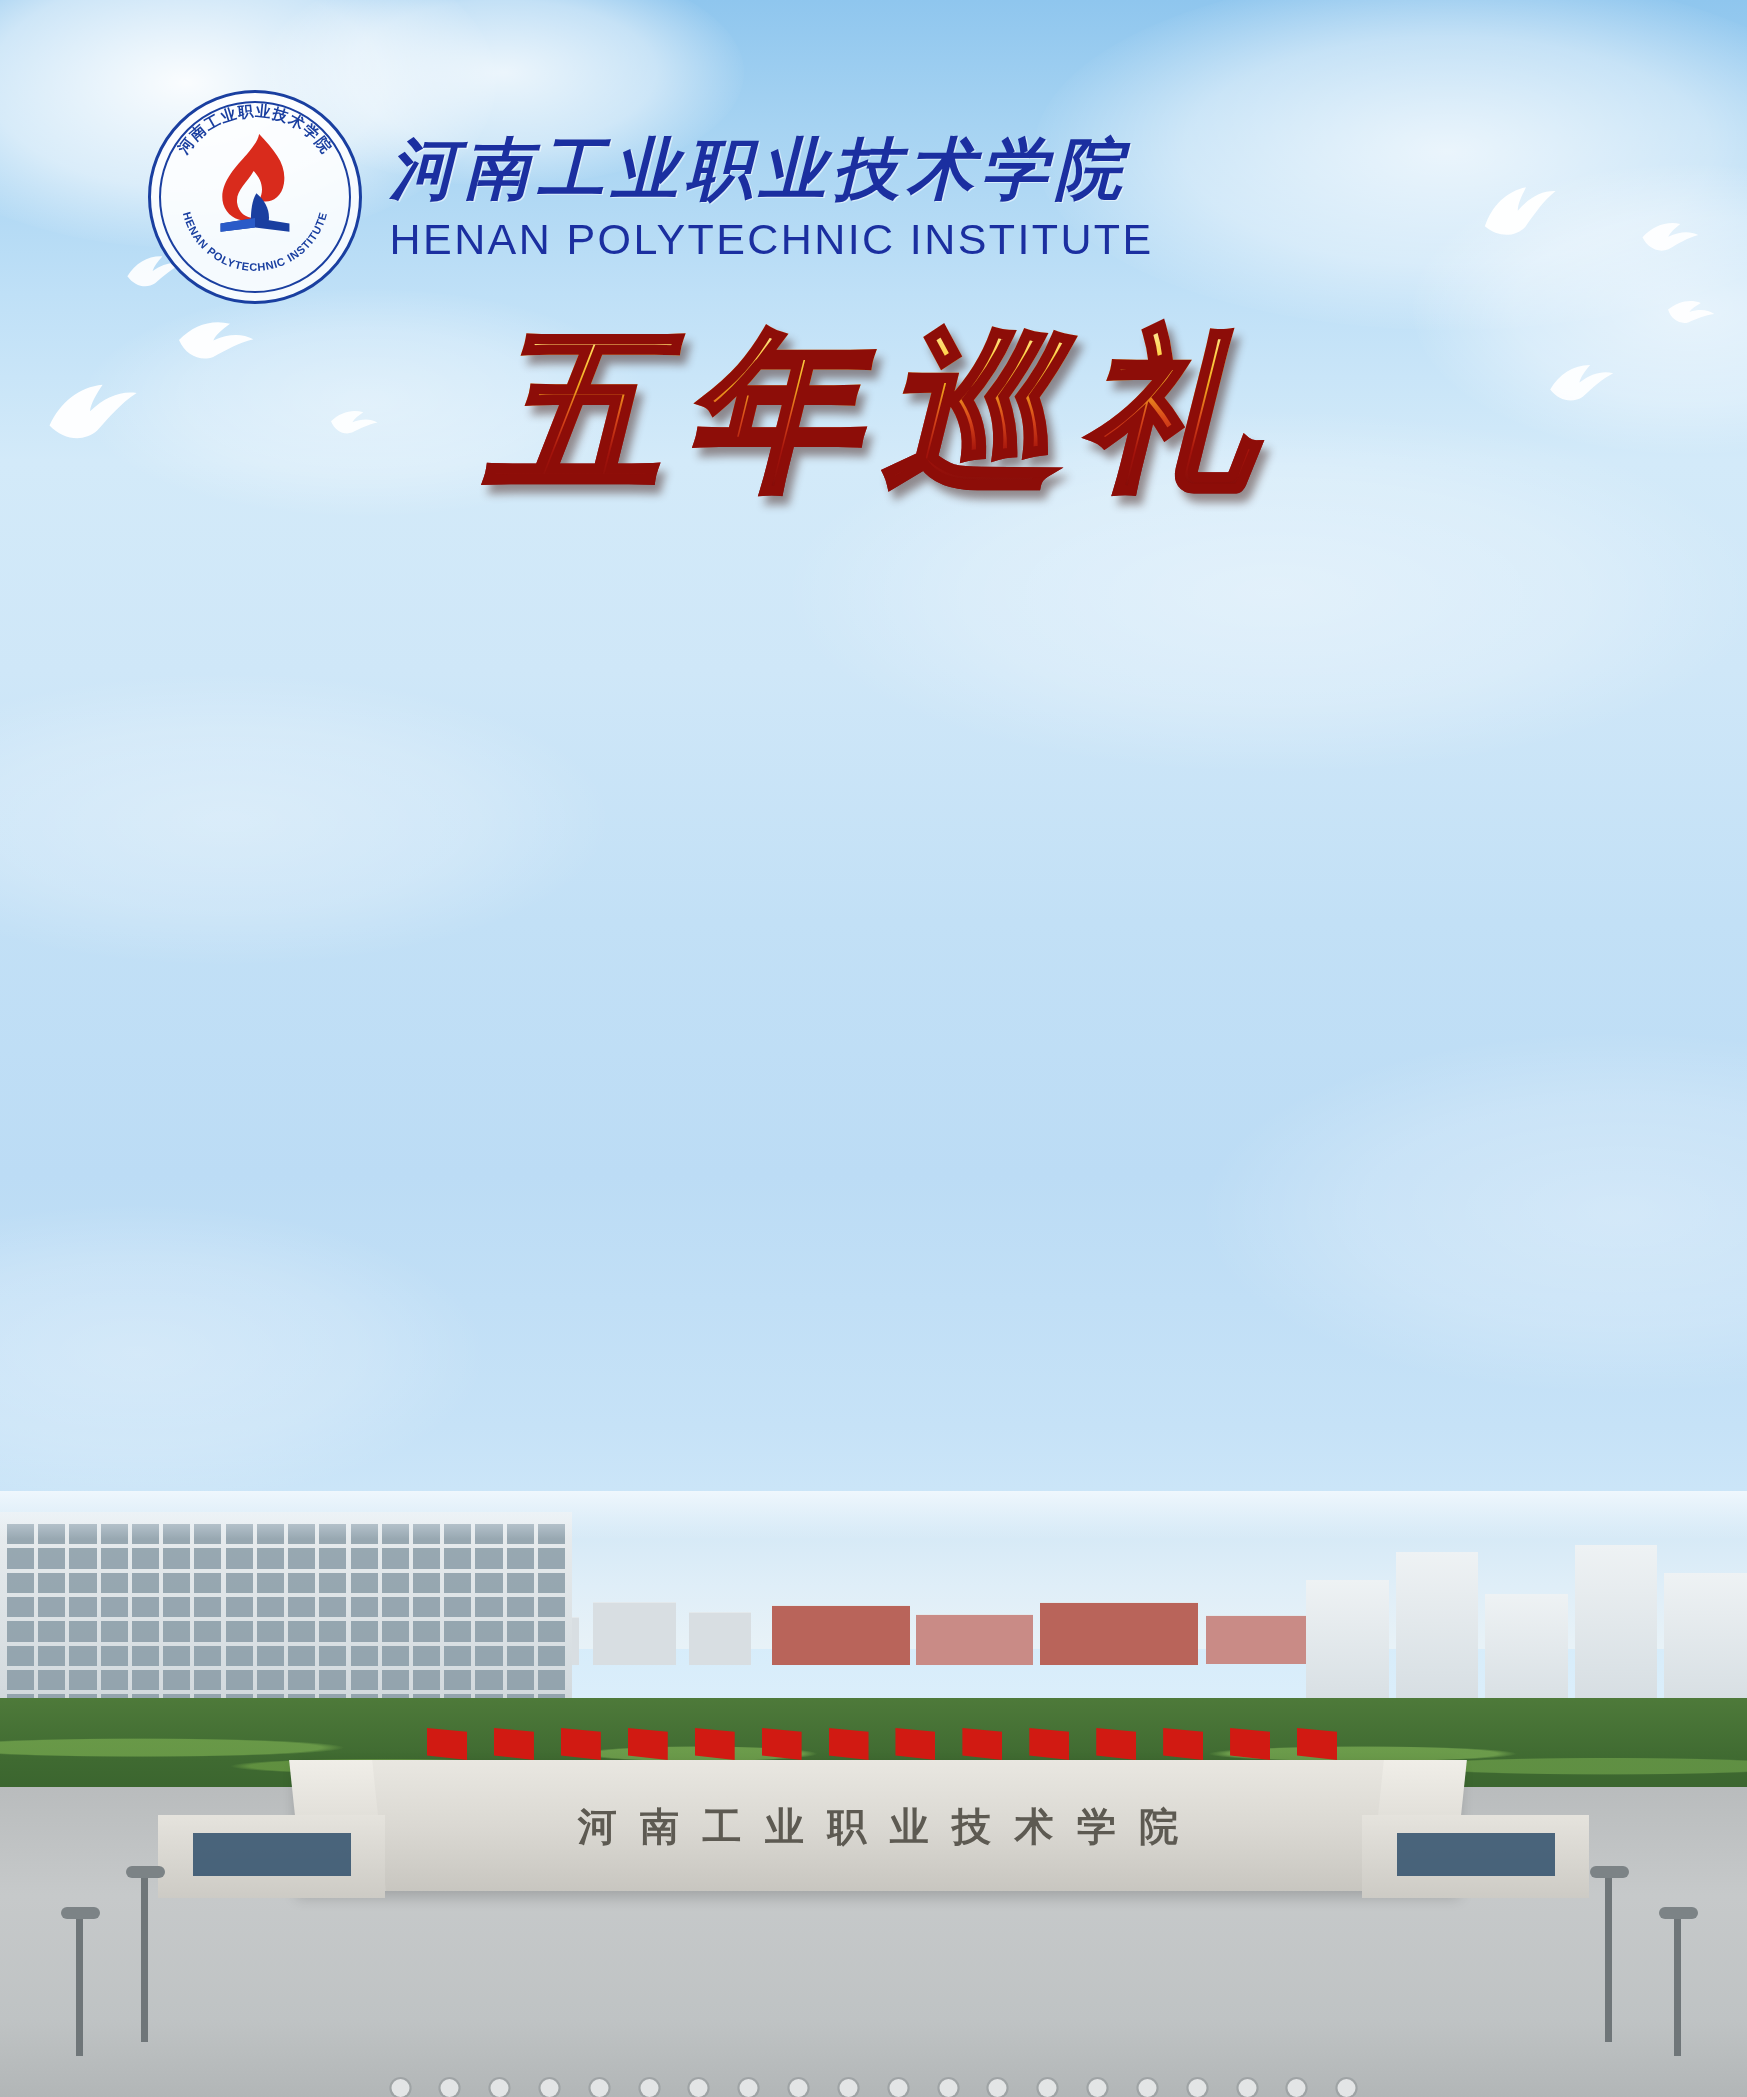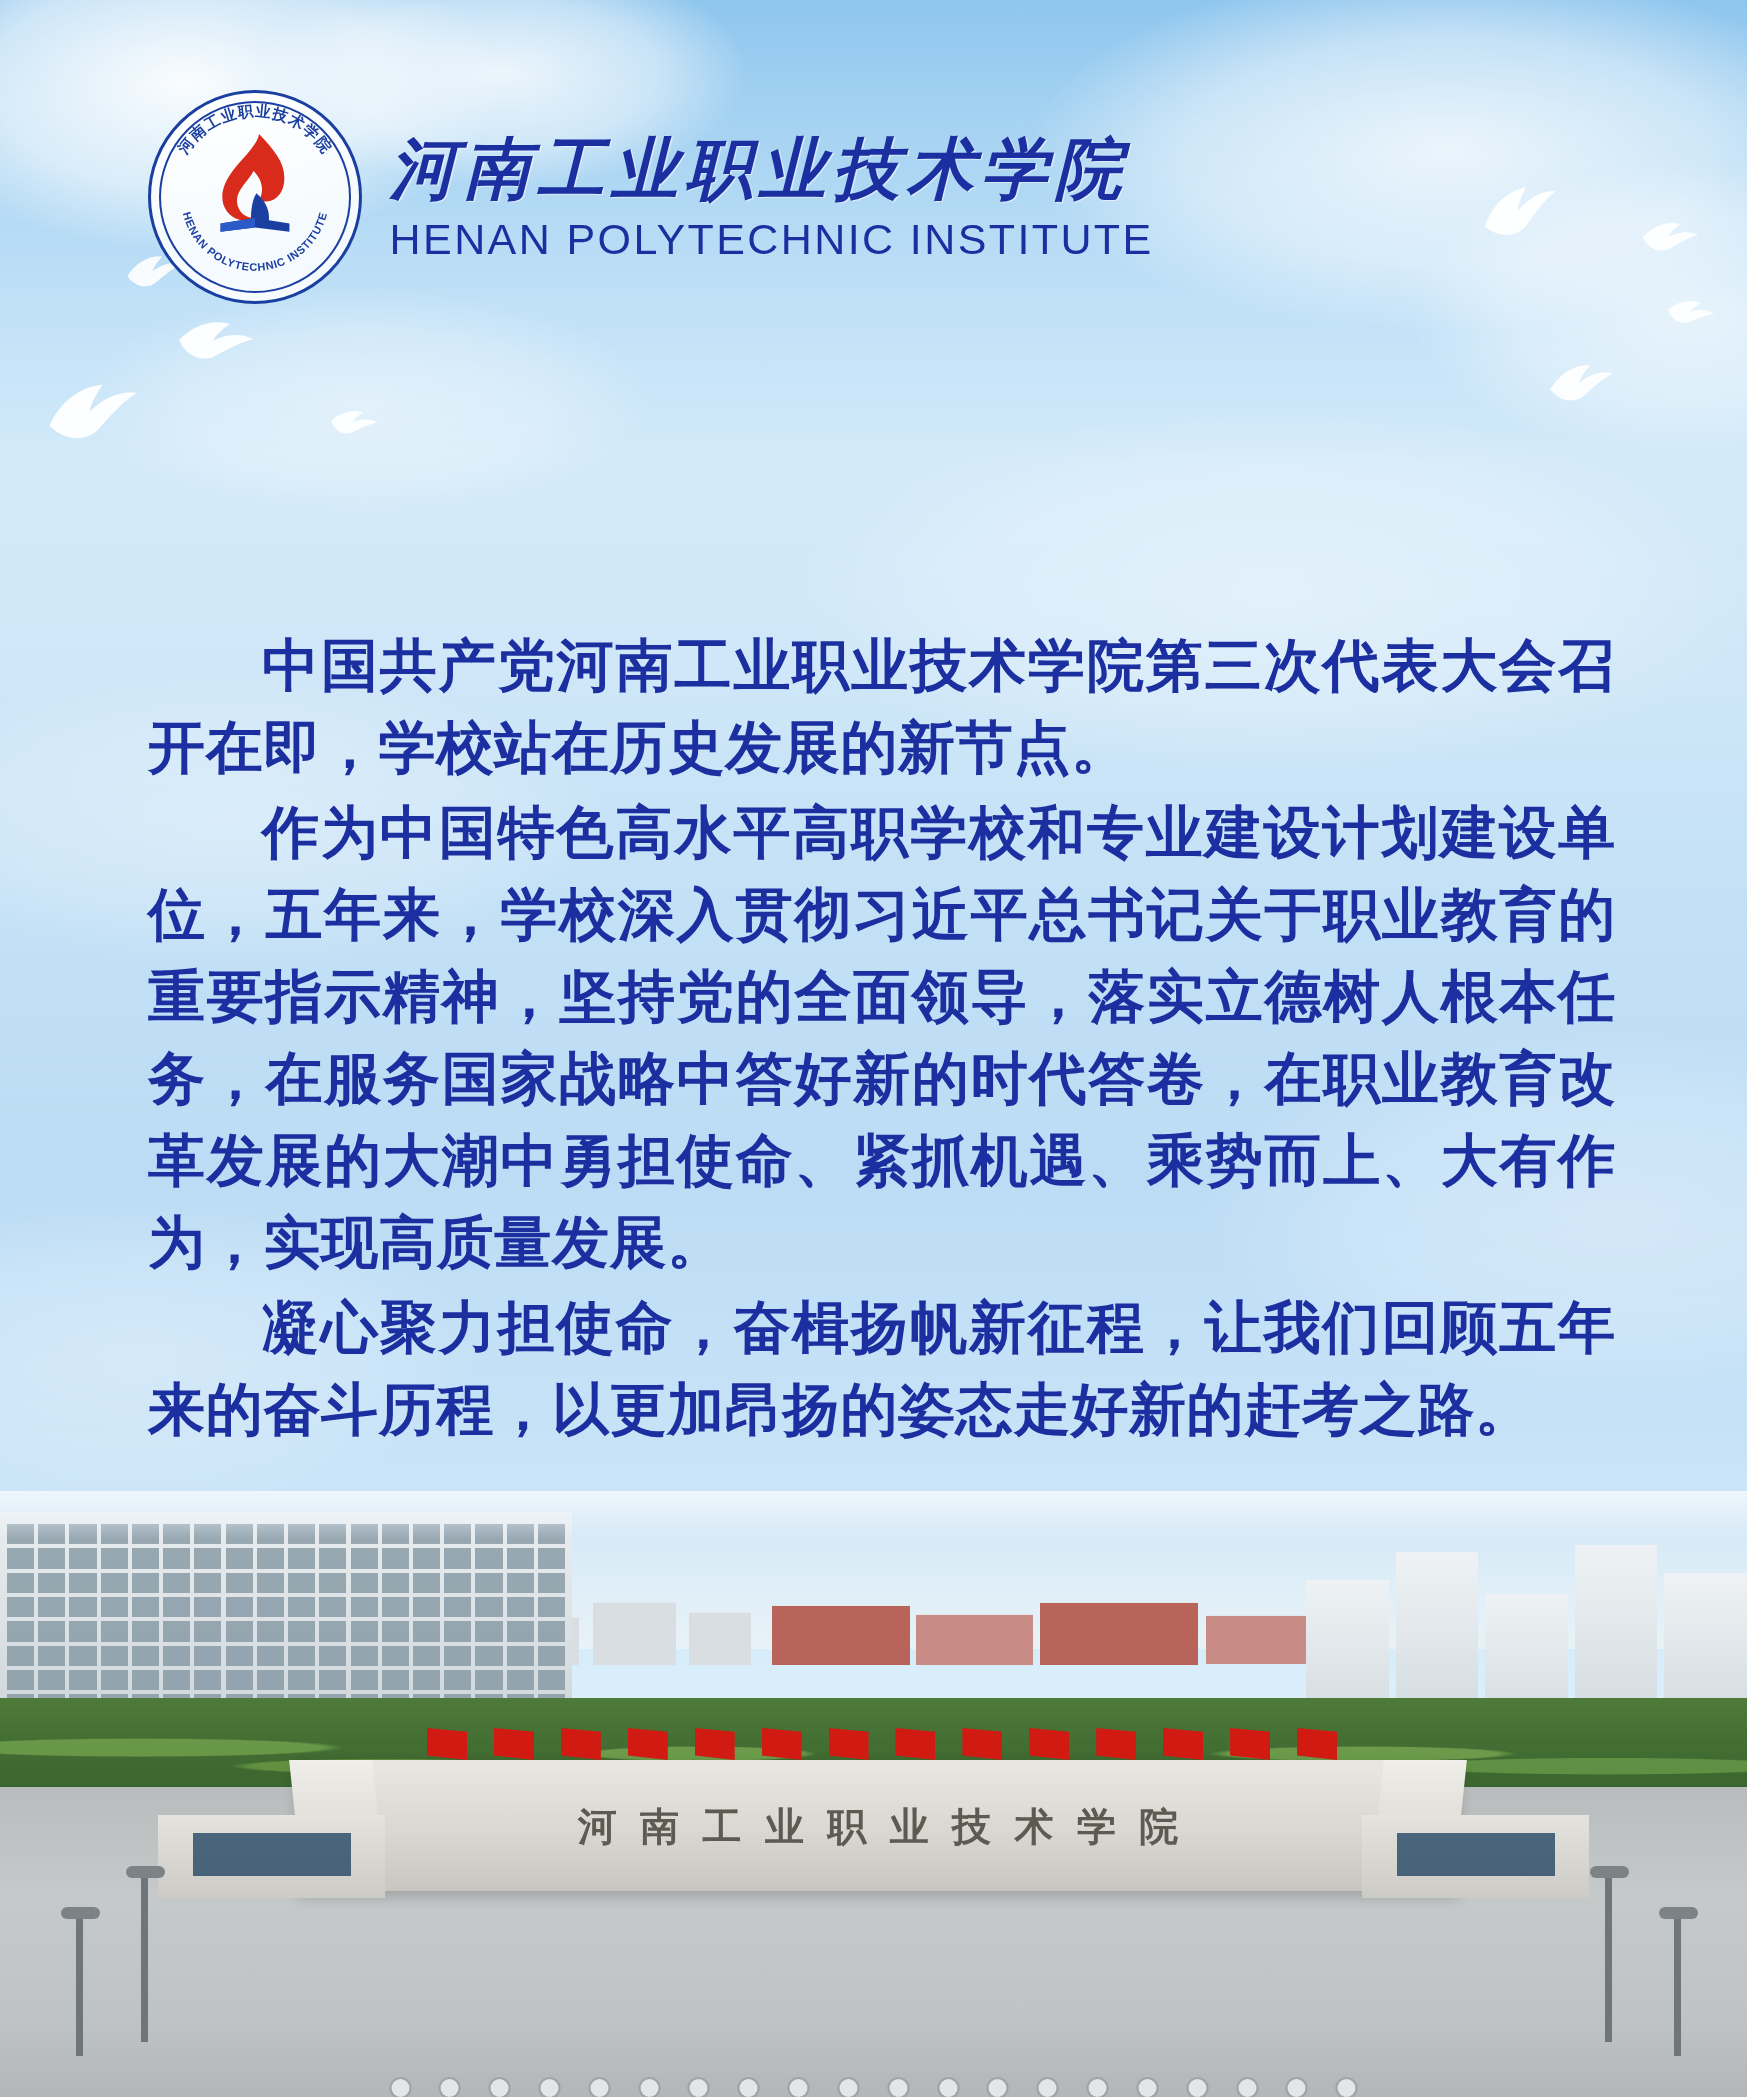--- a/index.html
+++ b/index.html
@@ -442,26 +442,22 @@
         <path d="M40 140 L90 132 L90 146 L40 152 Z" fill="#2a5bc8"></path>
       </svg>
     </div>
 
     <div class="titles">
       <div class="title-cn">河南工业职业技术学院</div>
       <div class="title-en">HENAN POLYTECHNIC INSTITUTE</div>
     </div>
   </div>
 
-
-  <div class="body-text">
-    <p>中国共产党河南工业职业技术学院第三次代表大会召开在即，学校站在历史发展的新节点。</p>
-    <p>作为中国特色高水平高职学校和专业建设计划建设单位，五年来，学校深入贯彻习近平总书记关于职业教育的重要指示精神，坚持党的全面领导，落实立德树人根本任务，在服务国家战略中答好新的时代答卷，在职业教育改革发展的大潮中勇担使命、紧抓机遇、乘势而上、大有作为，实现高质量发展。</p>
-    <p>凝心聚力担使命，奋楫扬帆新征程，让我们回顾五年来的奋斗历程，以更加昂扬的姿态走好新的赶考之路。</p>
-  </div>
+  <div class="headline">五年巡礼</div>
+
 
   <div class="photo">
     <div class="photo-sky"></div>
 
     <div class="skyline">
       <div class="bldg pale" style="left:593px;  top:27.6px; width:83px; height:62px;"></div>
       <div class="bldg pale" style="left:689px; top:38px; width:62px;  height:52px;"></div>
       <div class="bldg red" style="left:772px; top:31px; width:138px; height:59px;"></div>
       <div class="bldg rose" style="left:916px; top:40px; width:117px; height:50px;"></div>
       <div class="bldg red" style="left:1040px; top:27.6px; width:158px; height:62px;"></div>

